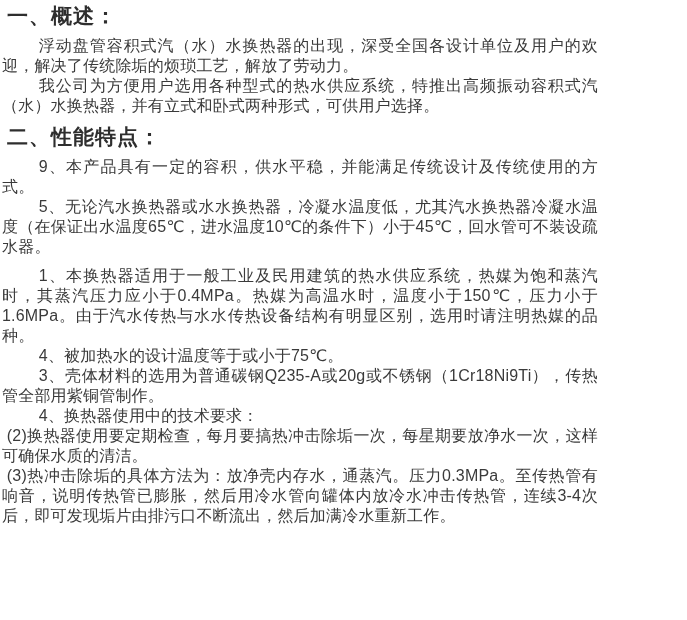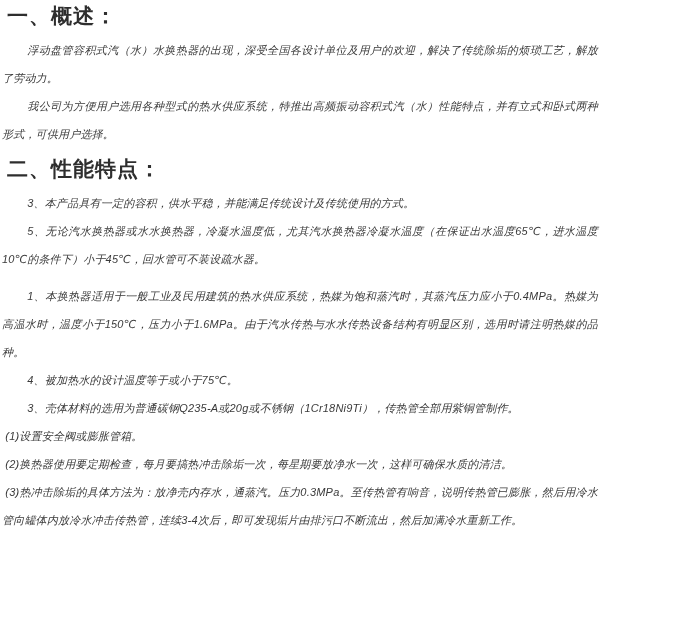--- a/index.html
+++ b/index.html
@@ -21,51 +21,50 @@
   .sec-heading {
     font-size: 21px;
     line-height: 24px;
     font-weight: bold;
     color: #2e2e2e;
     margin: 0 0 8px 0;
     padding-left: 5px;
     letter-spacing: 1px;
   }
   .para {
-    font-size: 11px;
-    line-height: 28px;
+    font-size: 16px;
+    line-height: 20px;
     margin: 0;
     text-align: justify;
     text-justify: inter-ideograph;
     text-indent: 2.3em;
     letter-spacing: 0.2px;
-    font-style: italic;
   }
   .para.sub { text-indent: 0.3em; }
 </style>
 </head>
 <body>
 
 <div class="doc">
 
   <div class="sec">
     <h2 class="sec-heading">一、概述：</h2>
     <p class="para">浮动盘管容积式汽（水）水换热器的出现，深受全国各设计单位及用户的欢迎，解决了传统除垢的烦琐工艺，解放了劳动力。</p>
-    <p class="para">我公司为方便用户选用各种型式的热水供应系统，特推出高频振动容积式汽（水）性能特点，并有立式和卧式两种形式，可供用户选择。</p>
+    <p class="para">我公司为方便用户选用各种型式的热水供应系统，特推出高频振动容积式汽（水）水换热器，并有立式和卧式两种形式，可供用户选择。</p>
   </div>
 
   <div class="sec">
     <h2 class="sec-heading">二、性能特点：</h2>
-    <p class="para">3、本产品具有一定的容积，供水平稳，并能满足传统设计及传统使用的方式。</p>
+    <p class="para">9、本产品具有一定的容积，供水平稳，并能满足传统设计及传统使用的方式。</p>
     <p class="para">5、无论汽水换热器或水水换热器，冷凝水温度低，尤其汽水换热器冷凝水温度（在保证出水温度65℃，进水温度10℃的条件下）小于45℃，回水管可不装设疏水器。</p>
   </div>
 
   <div class="sec">
     <p class="para">1、本换热器适用于一般工业及民用建筑的热水供应系统，热媒为饱和蒸汽时，其蒸汽压力应小于0.4MPa。热媒为高温水时，温度小于150℃，压力小于1.6MPa。由于汽水传热与水水传热设备结构有明显区别，选用时请注明热媒的品种。</p>
     <p class="para">4、被加热水的设计温度等于或小于75℃。</p>
     <p class="para">3、壳体材料的选用为普通碳钢Q235-A或20g或不锈钢（1Cr18Ni9Ti），传热管全部用紫铜管制作。</p>
-    <p class="para sub">(1)设置安全阀或膨胀管箱。</p>
+    <p class="para">4、换热器使用中的技术要求：</p>
     <p class="para sub">(2)换热器使用要定期检查，每月要搞热冲击除垢一次，每星期要放净水一次，这样可确保水质的清洁。</p>
     <p class="para sub">(3)热冲击除垢的具体方法为：放净壳内存水，通蒸汽。压力0.3MPa。至传热管有响音，说明传热管已膨胀，然后用冷水管向罐体内放冷水冲击传热管，连续3-4次后，即可发现垢片由排污口不断流出，然后加满冷水重新工作。</p>
 
   </div>
 
 </div>
 
 </body></html>

